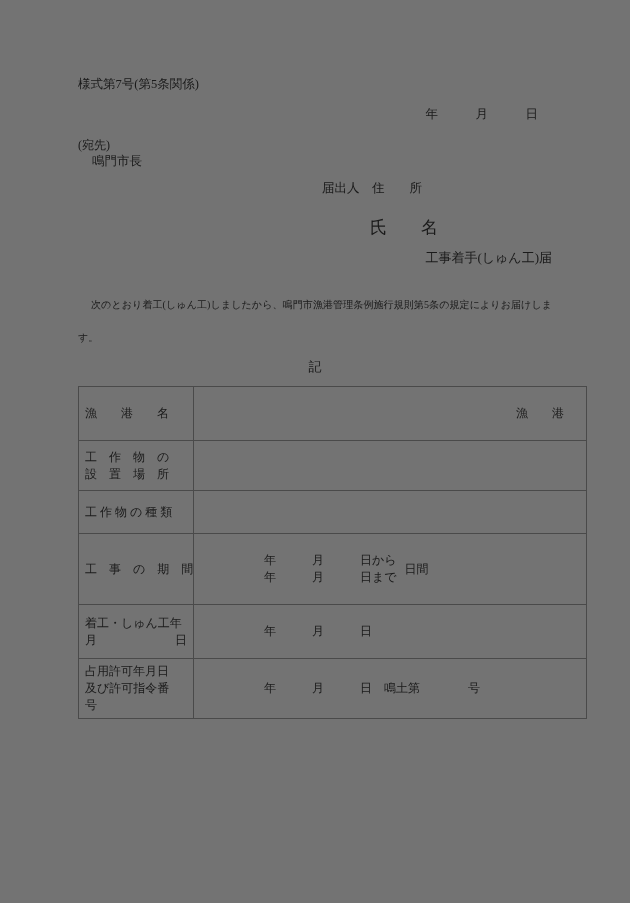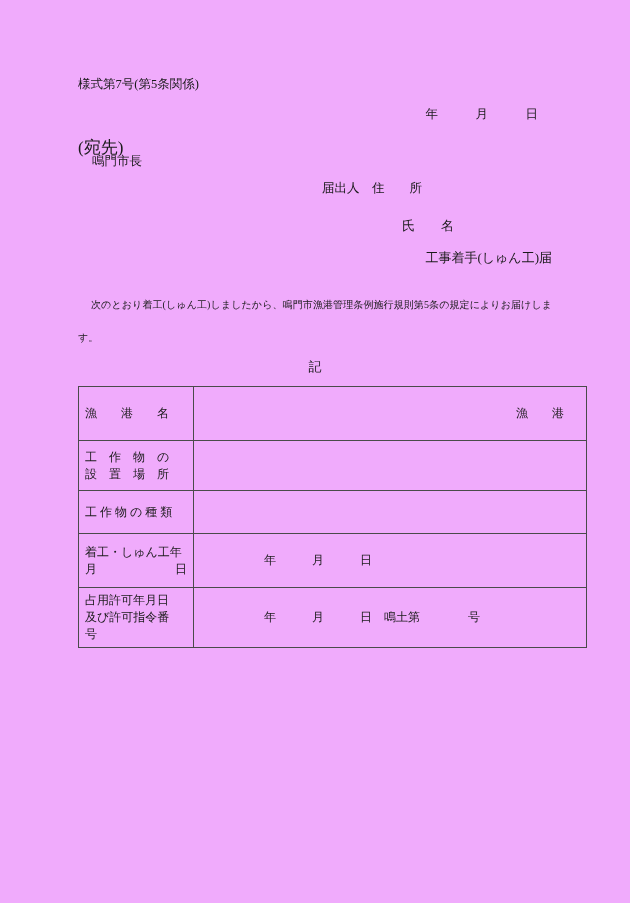--- a/index.html
+++ b/index.html
@@ -9,21 +9,21 @@
     background: #ffffff;
   }
   body {
     font-family: "Liberation Serif", "DejaVu Serif", serif;
     color: #1a1a1a;
   }
   .page {
     position: relative;
     width: 630px;
     height: 903px;
-    background: #f0abfc;
+    background: #737373;
     overflow: hidden;
     box-sizing: border-box;
   }
   .doc {
     position: absolute;
     left: 78px;
     top: 0;
     width: 474px;
   }
 
@@ -45,21 +45,21 @@
     line-height: 1;
     text-align: right;
     padding-right: 14px;
     box-sizing: border-box;
     white-space: nowrap;
   }
   .addressee-label {
     position: absolute;
     left: 0;
     top: 139px;
-    font-size: 17px;
+    font-size: 12px;
     line-height: 1;
     white-space: nowrap;
   }
   .addressee-name {
     position: absolute;
     left: 14px;
     top: 155px;
     font-size: 12.5px;
     line-height: 1;
     white-space: nowrap;
@@ -69,24 +69,23 @@
     left: 244px;
     top: 182px;
     font-size: 12.5px;
     line-height: 1;
     white-space: nowrap;
   }
   .submitter-name {
     position: absolute;
     left: 292px;
     top: 219px;
-    font-size: 13px;
-    line-height: 1;
-    white-space: nowrap;
-    margin-left: 32px;
+    font-size: 17px;
+    line-height: 1;
+    white-space: nowrap;
   }
   .doc-title {
     position: absolute;
     left: 0;
     top: 251px;
     width: 474px;
     text-align: right;
     font-size: 13px;
     line-height: 1;
     white-space: nowrap;
@@ -229,20 +228,34 @@
 
         <tr class="r-kind">
           <td class="label">
             <div class="lbl-plain">工 作 物 の 種 類</div>
           </td>
           <td class="value">
             <div></div>
           </td>
         </tr>
 
+        <tr class="r-period">
+          <td class="label">
+            <div class="lbl-plain">工　事　の　期　間</div>
+          </td>
+          <td class="value">
+            <div class="val-period">
+              <div class="lines">
+                <span>年　　　月　　　日から</span>
+                <span>年　　　月　　　日まで</span>
+              </div>
+              <div class="suffix">日間</div>
+            </div>
+          </td>
+        </tr>
 
         <tr class="r-startend">
           <td class="label">
             <div class="lbl-plain">着工・しゅん工年</div>
             <div class="lbl-spread">
               <span>月</span>
               <span>日</span>
             </div>
           </td>
           <td class="value">

